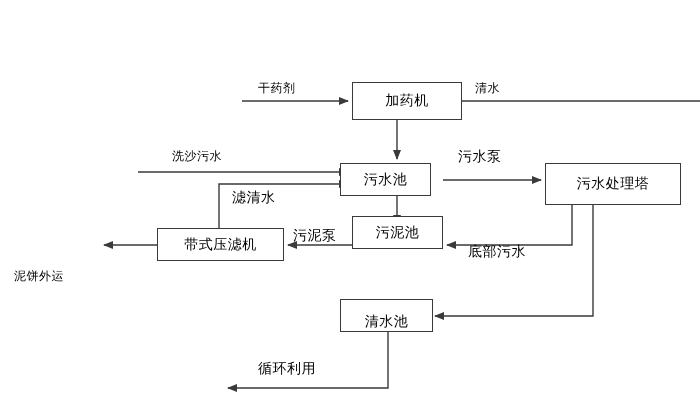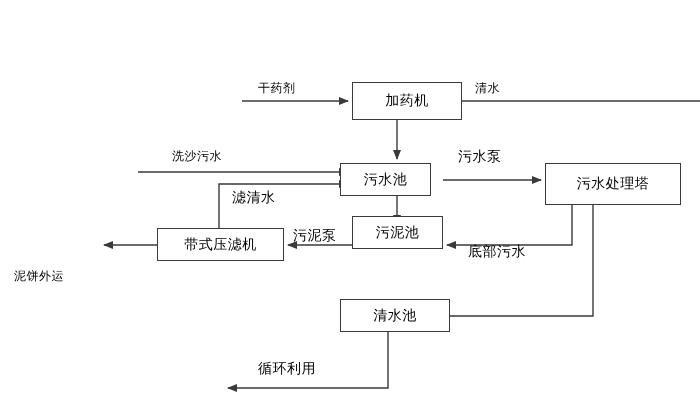--- a/index.html
+++ b/index.html
@@ -128,21 +128,21 @@
   </div>
 
   <div class="node" style="left:157px; top:228px; width:127px; height:33px;">
     <span>带式压滤机</span>
   </div>
 
   <div class="node" style="left:352px; top:216px; width:91px; height:33px;">
     <span>污泥池</span>
   </div>
 
-  <div class="node" style="left:340px; top:299px; width:110px; height:33px;">
+  <div class="node" style="left:340px; top:299px; width:93px; height:33px;align-items:flex-end;">
     <span>清水池</span>
   </div>
 
   <div class="term-label" style="left:258px; top:80px;">干药剂</div>
 
   <div class="term-label" style="left:475px; top:80px;">清水</div>
 
   <div class="term-label" style="left:172px; top:148px;">洗沙污水</div>
 
   <div class="term-label" style="left:14px; top:228px;margin-top:40px;">泥饼外运</div>

